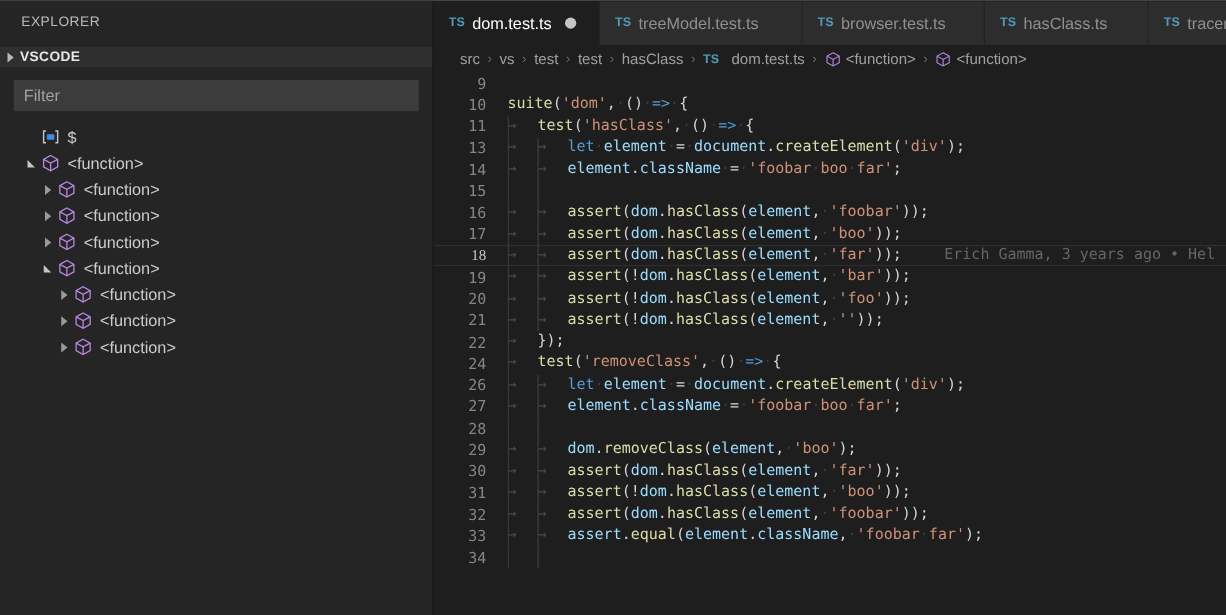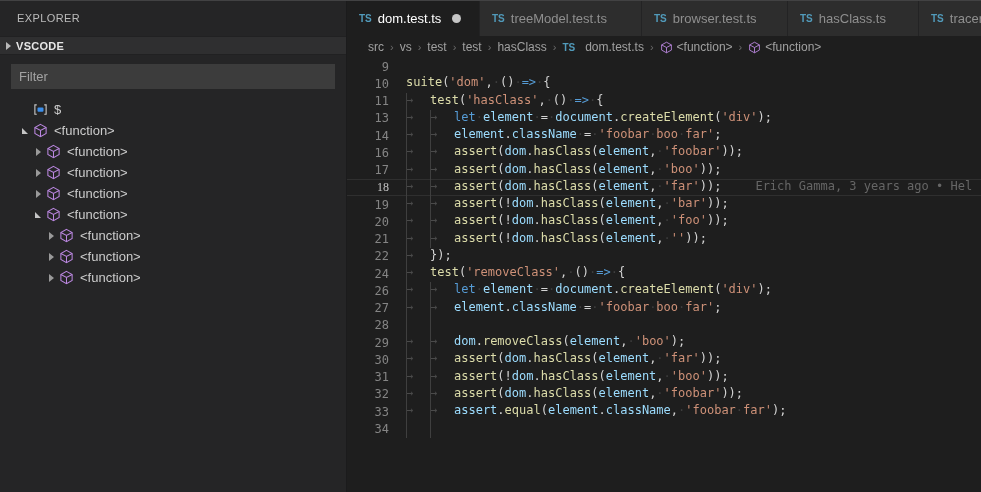--- a/index.html
+++ b/index.html
@@ -287,20 +287,21 @@
           </span>
           <span>&lt;function&gt;</span>
         </span>
       </div>
     <div class="editor" id="editor">
         <div class="line"><span class="ln">9</span><div class="lc"></div></div>
         <div class="line"><span class="ln">10</span><div class="lc"><span class="tok-fn">suite</span><span class="tok-p">(</span><span class="tok-s">'dom'</span><span class="tok-p">,<span class="sd">·</span>()<span class="sd">·</span></span><span class="tok-kw">=&gt;</span><span class="tok-p"><span class="sd">·</span>{</span></div></div>
         <div class="line"><span class="ln">11</span><div class="lc"><span class="guide" style="left:0px"></span><span class="tabws">→</span><span class="tok-fn">test</span><span class="tok-p">(</span><span class="tok-s">'hasClass'</span><span class="tok-p">,<span class="sd">·</span>()<span class="sd">·</span></span><span class="tok-kw">=&gt;</span><span class="tok-p"><span class="sd">·</span>{</span></div></div>
         <div class="line"><span class="ln">13</span><div class="lc"><span class="guide" style="left:0px"></span><span class="guide" style="left:24px"></span><span class="tabws">→</span><span class="tabws">→</span><span class="tok-kw">let</span><span class="tok-p"><span class="sd">·</span></span><span class="tok-v">element</span><span class="tok-p"><span class="sd">·</span>=<span class="sd">·</span></span><span class="tok-v">document</span><span class="tok-p">.</span><span class="tok-fn">createElement</span><span class="tok-p">(</span><span class="tok-s">'div'</span><span class="tok-p">);</span></div></div>
         <div class="line"><span class="ln">14</span><div class="lc"><span class="guide" style="left:0px"></span><span class="guide" style="left:24px"></span><span class="tabws">→</span><span class="tabws">→</span><span class="tok-v">element</span><span class="tok-p">.</span><span class="tok-v">className</span><span class="tok-p"><span class="sd">·</span>=<span class="sd">·</span></span><span class="tok-s">'foobar<span class="sd">·</span>boo<span class="sd">·</span>far'</span><span class="tok-p">;</span></div></div>
+        <div class="line"><span class="ln">15</span><div class="lc"><span class="guide" style="left:0px"></span><span class="guide" style="left:24px"></span></div></div>
         <div class="line"><span class="ln">16</span><div class="lc"><span class="guide" style="left:0px"></span><span class="guide" style="left:24px"></span><span class="tabws">→</span><span class="tabws">→</span><span class="tok-fn">assert</span><span class="tok-p">(</span><span class="tok-v">dom</span><span class="tok-p">.</span><span class="tok-fn">hasClass</span><span class="tok-p">(</span><span class="tok-v">element</span><span class="tok-p">,<span class="sd">·</span></span><span class="tok-s">'foobar'</span><span class="tok-p">));</span></div></div>
         <div class="line"><span class="ln">17</span><div class="lc"><span class="guide" style="left:0px"></span><span class="guide" style="left:24px"></span><span class="tabws">→</span><span class="tabws">→</span><span class="tok-fn">assert</span><span class="tok-p">(</span><span class="tok-v">dom</span><span class="tok-p">.</span><span class="tok-fn">hasClass</span><span class="tok-p">(</span><span class="tok-v">element</span><span class="tok-p">,<span class="sd">·</span></span><span class="tok-s">'boo'</span><span class="tok-p">));</span></div></div>
         <div class="line cur"><span class="ln">18</span><div class="lc"><span class="guide" style="left:0px"></span><span class="guide" style="left:24px"></span><span class="tabws">→</span><span class="tabws">→</span><span class="tok-fn">assert</span><span class="tok-p">(</span><span class="tok-v">dom</span><span class="tok-p">.</span><span class="tok-fn">hasClass</span><span class="tok-p">(</span><span class="tok-v">element</span><span class="tok-p">,<span class="sd">·</span></span><span class="tok-s">'far'</span><span class="tok-p">));</span><span class="blame">Erich Gamma, 3 years ago • Hel</span></div></div>
         <div class="line"><span class="ln">19</span><div class="lc"><span class="guide" style="left:0px"></span><span class="guide" style="left:24px"></span><span class="tabws">→</span><span class="tabws">→</span><span class="tok-fn">assert</span><span class="tok-p">(!</span><span class="tok-v">dom</span><span class="tok-p">.</span><span class="tok-fn">hasClass</span><span class="tok-p">(</span><span class="tok-v">element</span><span class="tok-p">,<span class="sd">·</span></span><span class="tok-s">'bar'</span><span class="tok-p">));</span></div></div>
         <div class="line"><span class="ln">20</span><div class="lc"><span class="guide" style="left:0px"></span><span class="guide" style="left:24px"></span><span class="tabws">→</span><span class="tabws">→</span><span class="tok-fn">assert</span><span class="tok-p">(!</span><span class="tok-v">dom</span><span class="tok-p">.</span><span class="tok-fn">hasClass</span><span class="tok-p">(</span><span class="tok-v">element</span><span class="tok-p">,<span class="sd">·</span></span><span class="tok-s">'foo'</span><span class="tok-p">));</span></div></div>
         <div class="line"><span class="ln">21</span><div class="lc"><span class="guide" style="left:0px"></span><span class="guide" style="left:24px"></span><span class="tabws">→</span><span class="tabws">→</span><span class="tok-fn">assert</span><span class="tok-p">(!</span><span class="tok-v">dom</span><span class="tok-p">.</span><span class="tok-fn">hasClass</span><span class="tok-p">(</span><span class="tok-v">element</span><span class="tok-p">,<span class="sd">·</span></span><span class="tok-s">''</span><span class="tok-p">));</span></div></div>
         <div class="line"><span class="ln">22</span><div class="lc"><span class="guide" style="left:0px"></span><span class="tabws">→</span><span class="tok-p">});</span></div></div>
         <div class="line"><span class="ln">24</span><div class="lc"><span class="guide" style="left:0px"></span><span class="tabws">→</span><span class="tok-fn">test</span><span class="tok-p">(</span><span class="tok-s">'removeClass'</span><span class="tok-p">,<span class="sd">·</span>()<span class="sd">·</span></span><span class="tok-kw">=&gt;</span><span class="tok-p"><span class="sd">·</span>{</span></div></div>
         <div class="line"><span class="ln">26</span><div class="lc"><span class="guide" style="left:0px"></span><span class="guide" style="left:24px"></span><span class="tabws">→</span><span class="tabws">→</span><span class="tok-kw">let</span><span class="tok-p"><span class="sd">·</span></span><span class="tok-v">element</span><span class="tok-p"><span class="sd">·</span>=<span class="sd">·</span></span><span class="tok-v">document</span><span class="tok-p">.</span><span class="tok-fn">createElement</span><span class="tok-p">(</span><span class="tok-s">'div'</span><span class="tok-p">);</span></div></div>
         <div class="line"><span class="ln">27</span><div class="lc"><span class="guide" style="left:0px"></span><span class="guide" style="left:24px"></span><span class="tabws">→</span><span class="tabws">→</span><span class="tok-v">element</span><span class="tok-p">.</span><span class="tok-v">className</span><span class="tok-p"><span class="sd">·</span>=<span class="sd">·</span></span><span class="tok-s">'foobar<span class="sd">·</span>boo<span class="sd">·</span>far'</span><span class="tok-p">;</span></div></div>

